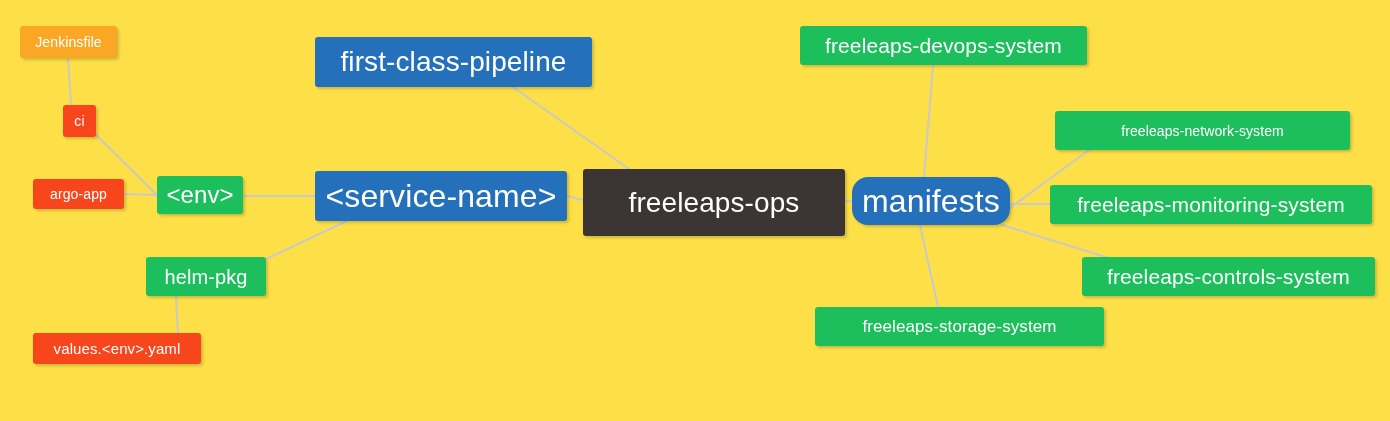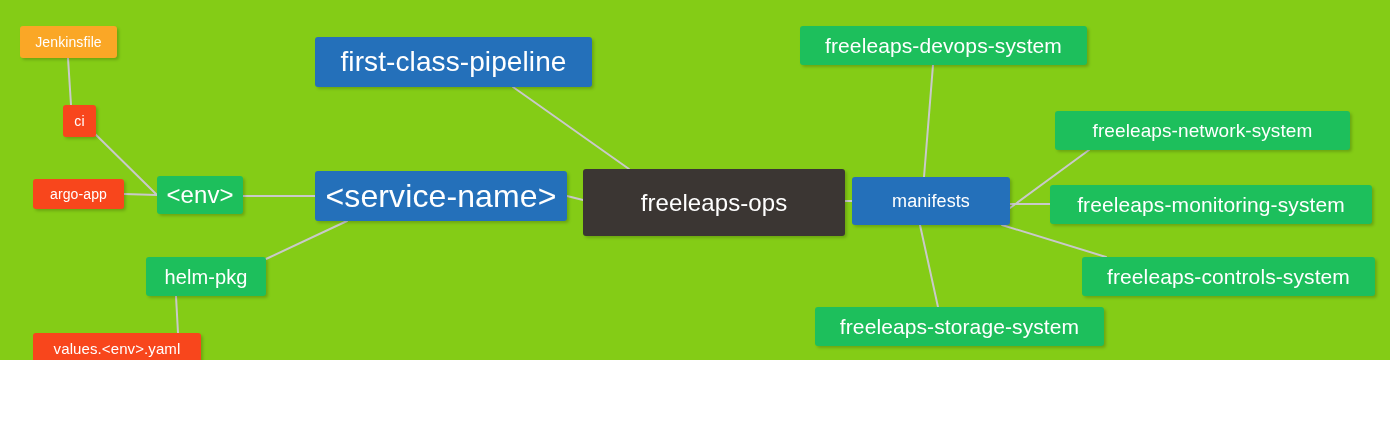--- a/index.html
+++ b/index.html
@@ -6,22 +6,22 @@
     margin: 0;
     padding: 0;
     background: #ffffff;
   }
   body {
     font-family: "Liberation Sans", sans-serif;
   }
   #mindmap {
     position: relative;
     width: 1390px;
-    height: 360px;
-    background: #84cc16;
+    height: 421px;
+    background: #fde047;
     overflow: hidden;
   }
   #edge-layer {
     position: absolute;
     left: 0;
     top: 0;
     width: 1390px;
     height: 421px;
     pointer-events: none;
   }
@@ -62,21 +62,21 @@
     </svg>
   <div id="node-layer">
       <div class="node" style="left: 20px; top: 26px; width: 97px; height: 32px; background: rgb(250, 167, 38); font-size: 14px;">Jenkinsfile</div>
       <div class="node" style="left: 55px; top: 105px; width: 33px; height: 32px; background: rgb(248, 70, 28); font-size: 14px; margin-left: 8px;">ci</div>
       <div class="node" style="left: 33px; top: 179px; width: 91px; height: 30px; background: rgb(248, 70, 28); font-size: 14px;">argo-app</div>
       <div class="node" style="left: 157px; top: 176px; width: 86px; height: 38px; background: rgb(29, 191, 92); font-size: 24px;">&lt;env&gt;</div>
       <div class="node" style="left: 10px; top: 333px; width: 168px; height: 31px; background: rgb(248, 70, 28); font-size: 15px; margin-left: 23px;">values.&lt;env&gt;.yaml</div>
       <div class="node" style="left: 146px; top: 257px; width: 120px; height: 39px; background: rgb(29, 191, 92); font-size: 20px;">helm-pkg</div>
       <div class="node" style="left: 315px; top: 37px; width: 277px; height: 50px; background: rgb(36, 112, 186); font-size: 28px;">first-class-pipeline</div>
       <div class="node" style="left: 315px; top: 171px; width: 252px; height: 50px; background: rgb(36, 112, 186); font-size: 32px;">&lt;service-name&gt;</div>
-      <div class="node" style="left: 583px; top: 169px; width: 262px; height: 67px; background: rgb(59, 54, 51); font-size: 24px; text-align: center;">freeleaps-ops</div>
-      <div class="node" style="left: 852px; top: 177px; width: 158px; height: 48px; background: rgb(36, 112, 186); font-size: 18px;">manifests</div>
+      <div class="node" style="left: 583px; top: 169px; width: 262px; height: 67px; background: rgb(59, 54, 51); font-size: 28px; text-align: center;">freeleaps-ops</div>
+      <div class="node" style="left: 852px; top: 177px; width: 158px; height: 48px; background: rgb(36, 112, 186); font-size: 32px; border-radius: 16px;">manifests</div>
       <div class="node" style="left: 800px; top: 26px; width: 287px; height: 39px; background: rgb(29, 191, 92); font-size: 21px;">freeleaps-devops-system</div>
-      <div class="node" style="left: 1055px; top: 111px; width: 295px; height: 39px; background: rgb(29, 191, 92); font-size: 19px;">freeleaps-network-system</div>
+      <div class="node" style="left: 1055px; top: 111px; width: 295px; height: 39px; background: rgb(29, 191, 92); font-size: 14px;">freeleaps-network-system</div>
       <div class="node" style="left: 1050px; top: 185px; width: 322px; height: 39px; background: rgb(29, 191, 92); font-size: 21px;">freeleaps-monitoring-system</div>
       <div class="node" style="left: 1062px; top: 257px; width: 293px; height: 39px; background: rgb(29, 191, 92); font-size: 21px; margin-left: 20px;">freeleaps-controls-system</div>
-      <div class="node" style="left: 815px; top: 307px; width: 289px; height: 39px; background: rgb(29, 191, 92); font-size: 21px;">freeleaps-storage-system</div>
+      <div class="node" style="left: 815px; top: 307px; width: 289px; height: 39px; background: rgb(29, 191, 92); font-size: 17px;">freeleaps-storage-system</div>
     </div>
 </div>
 
 </body></html>

